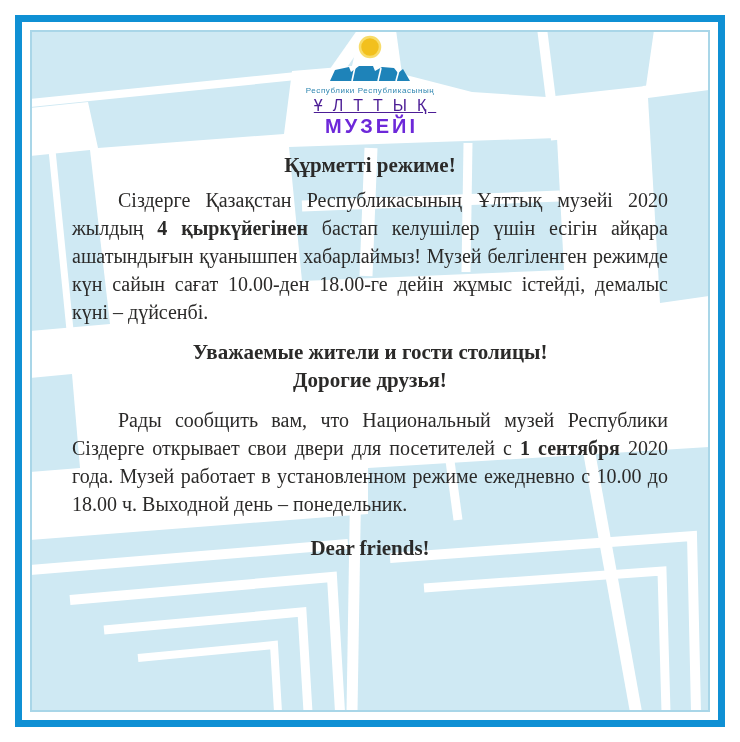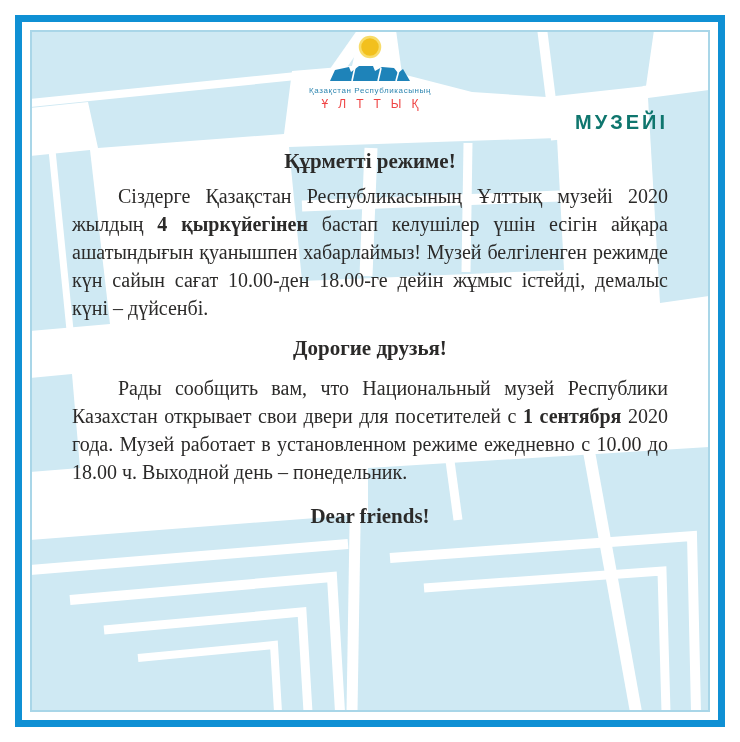--- a/index.html
+++ b/index.html
@@ -21,26 +21,26 @@
     position:absolute;left:72px;top:34px;width:596px;text-align:center;
   }
   
   .logo{line-height:1}
   .logo svg{display:block;margin:0 auto}
   .logo-org{
     font-family:"Liberation Sans",sans-serif;font-size:8px;color:#2e86b0;
     letter-spacing:.6px;margin-top:4px;
   }
   .logo-ult{
-    font-family:"Liberation Sans",sans-serif;font-size:12px;color:#ef4444;
-    letter-spacing:10px;text-indent:10px;margin-top:3px;
+    font-family:"Liberation Sans",sans-serif;font-size:16px;color:#4c1d95;
+    letter-spacing:10px;text-indent:10px;margin-top:3px;text-decoration:underline;
   }
   .logo-muz{
     font-family:"Liberation Sans",sans-serif;font-size:20px;font-weight:bold;
-    color:#0f766e;letter-spacing:3px;text-indent:3px;margin-top:2px;text-align:right;
+    color:#6d28d9;letter-spacing:3px;text-indent:3px;margin-top:2px;
   }
   
   .heading{font-weight:bold;font-size:21px;line-height:28px}
   .h-kk{margin-top:15px}
   .h-ru{margin-top:12px}
   .h-en{margin-top:16px}
   
   .para{
     font-size:20px;line-height:28px;text-align:justify;text-indent:46px;
   }
@@ -94,32 +94,33 @@
       <circle cx="13" cy="13" r="10" fill="none" stroke="#f8dc6a" stroke-width="2.5"></circle>
     </svg>
     <svg width="84" height="20" viewBox="0 0 84 20" style="margin-top:3px">
       <path d="M2,18 L7,7 L21,4 L23,9 L31,3 L45,3 L47,8 L54,4 L66,5 L70,10 L75,6 L82,18 Z" fill="#1e83b9"></path>
       <g stroke="#ffffff" stroke-width="1.6">
         <path d="M24,18 L27,4"></path>
         <path d="M50,18 L53,5"></path>
         <path d="M68,18 L71,7"></path>
       </g>
     </svg>
-    <div class="logo-org">Қазақстан Республикасының</div>
+    <div class="logo-org">Республики Республикасының</div>
     <div class="logo-ult">ҰЛТТЫҚ</div>
     <div class="logo-muz">МУЗЕЙІ</div>
   </div>
 
   <div class="heading h-kk">
     <div>Құрметті режиме!</div>
   </div>
   <div class="para p-kk"><span>Сіздерге Қазақстан Республикасының Ұлттық музейі 2020 жылдың </span><span class="b">4 қыркүйегінен</span><span> бастап келушілер үшін есігін айқара ашатындығын қуанышпен хабарлаймыз! Музей белгіленген режимде күн сайын сағат 10.00-ден 18.00-ге дейін жұмыс істейді, демалыс күні – дүйсенбі.</span></div>
 
   <div class="heading h-ru">
+    <div>Уважаемые жители и гости столицы!</div>
     <div>Дорогие друзья!</div>
   </div>
-  <div class="para p-ru"><span>Рады сообщить вам, что Национальный музей Республики Казахстан открывает свои двери для посетителей с </span><span class="b">1 сентября</span><span> 2020 года. Музей работает в установленном режиме ежедневно с 10.00 до 18.00 ч. Выходной день – понедельник.</span></div>
+  <div class="para p-ru"><span>Рады сообщить вам, что Национальный музей Республики Сіздерге открывает свои двери для посетителей с </span><span class="b">1 сентября</span><span> 2020 года. Музей работает в установленном режиме ежедневно с 10.00 до 18.00 ч. Выходной день – понедельник.</span></div>
 
   <div class="heading h-en">
     <div>Dear friends!</div>
   </div>
 
 </div>
 
 </body></html>

